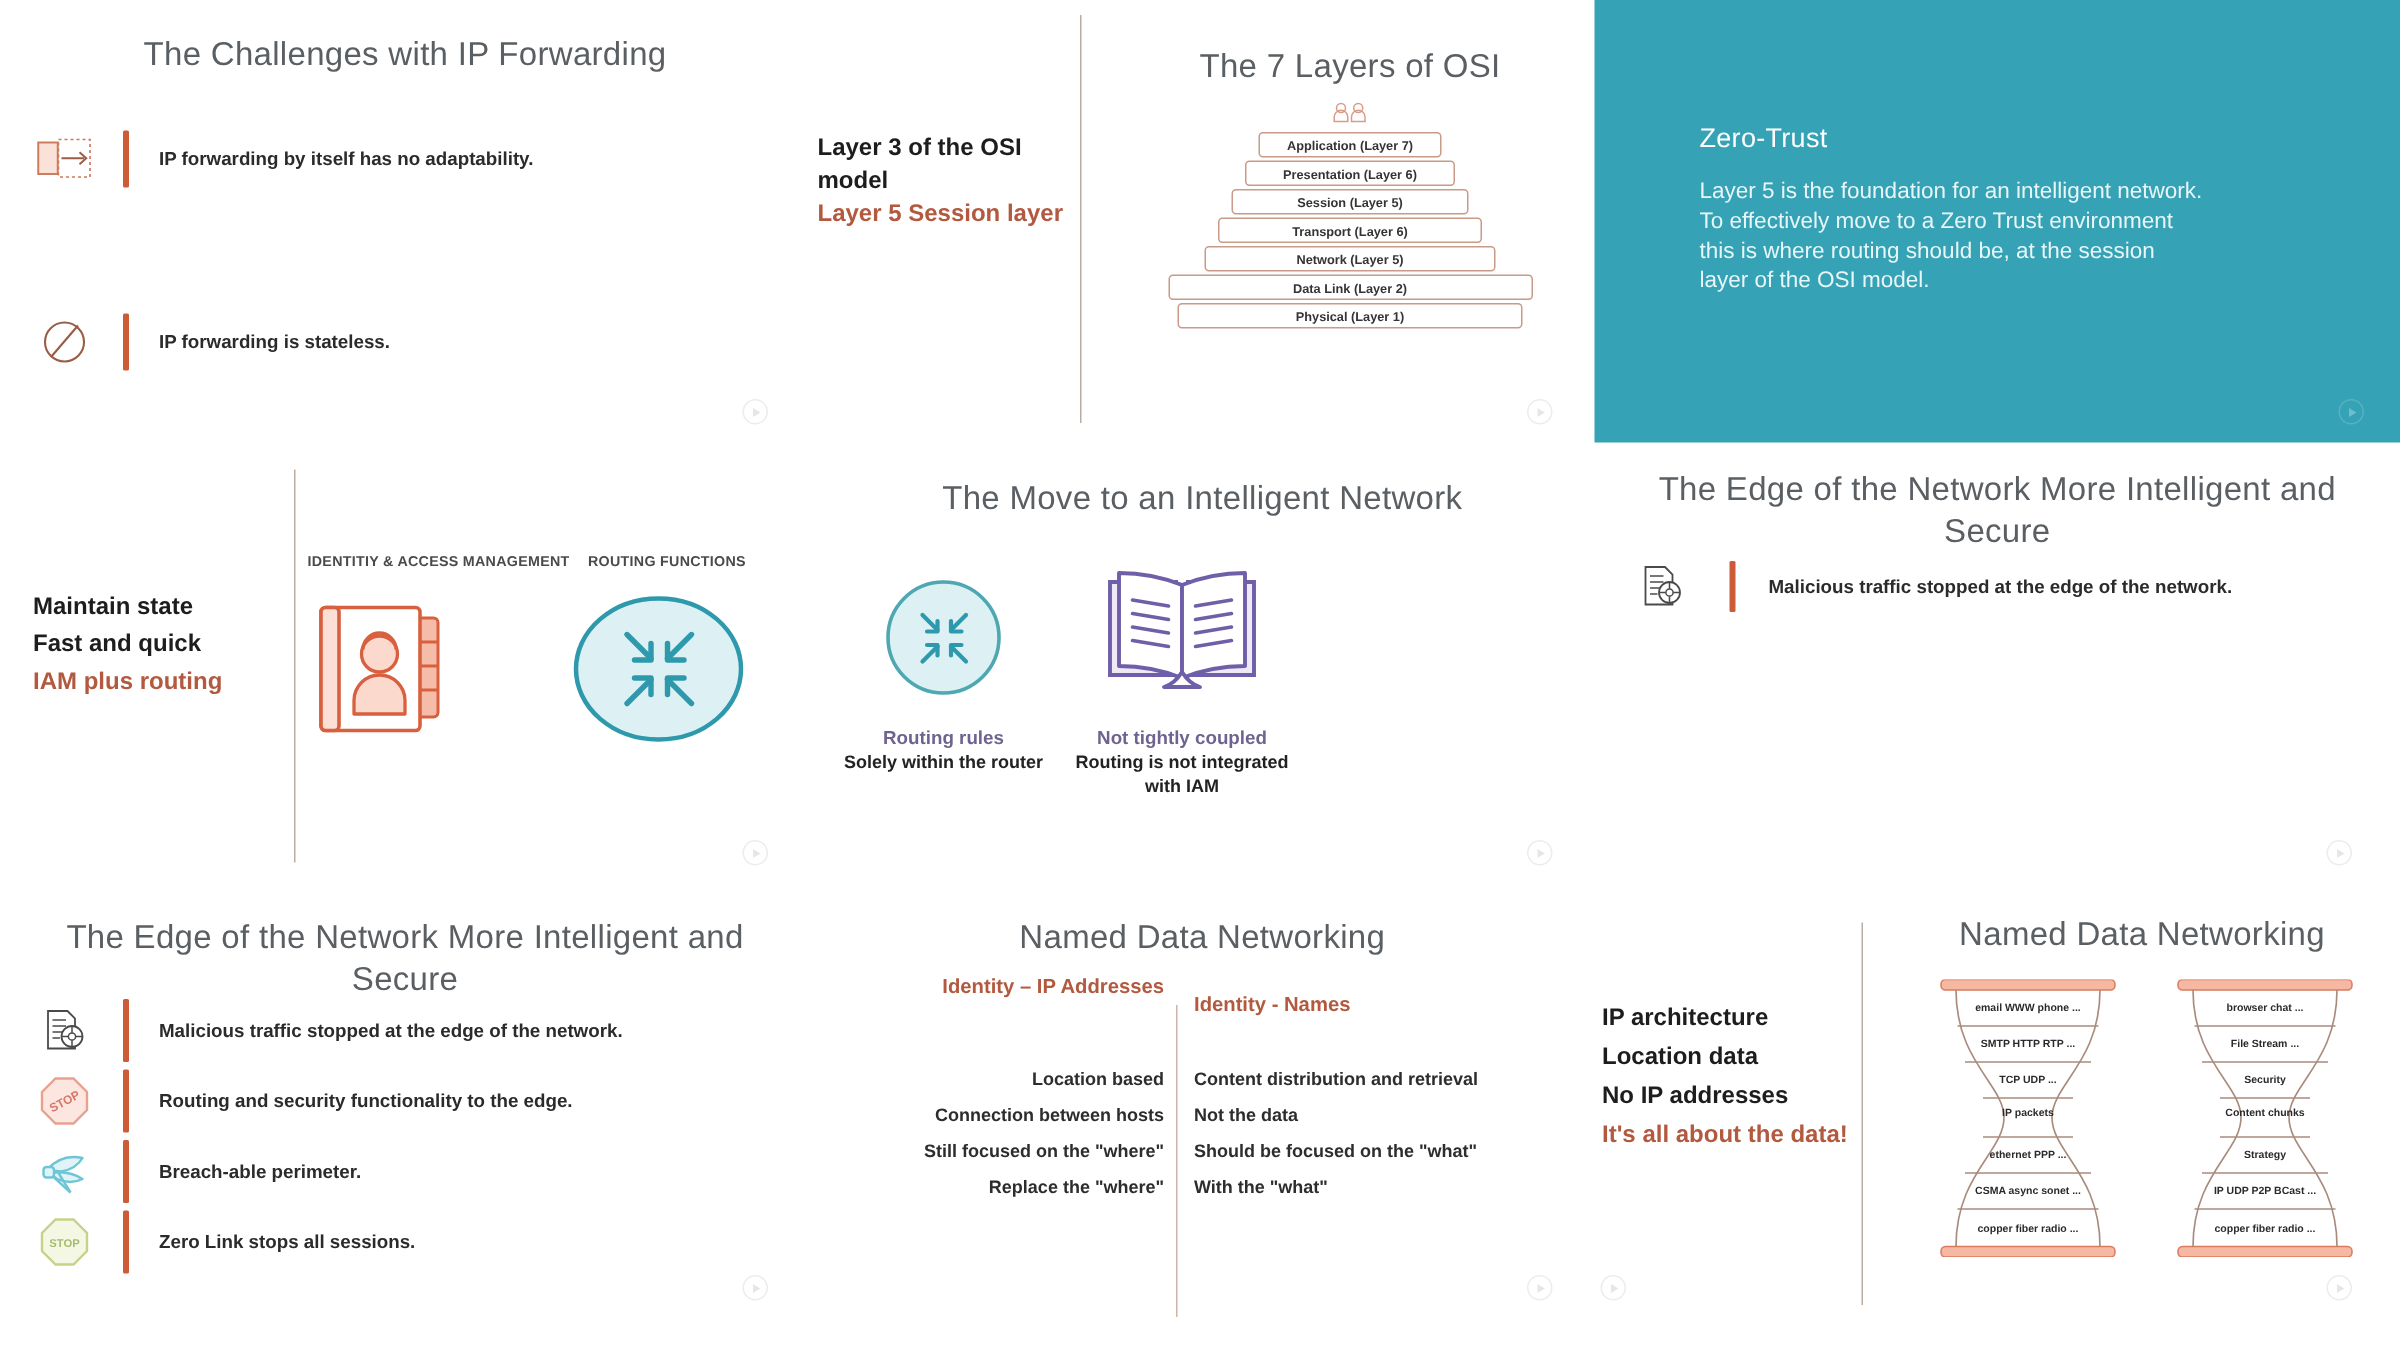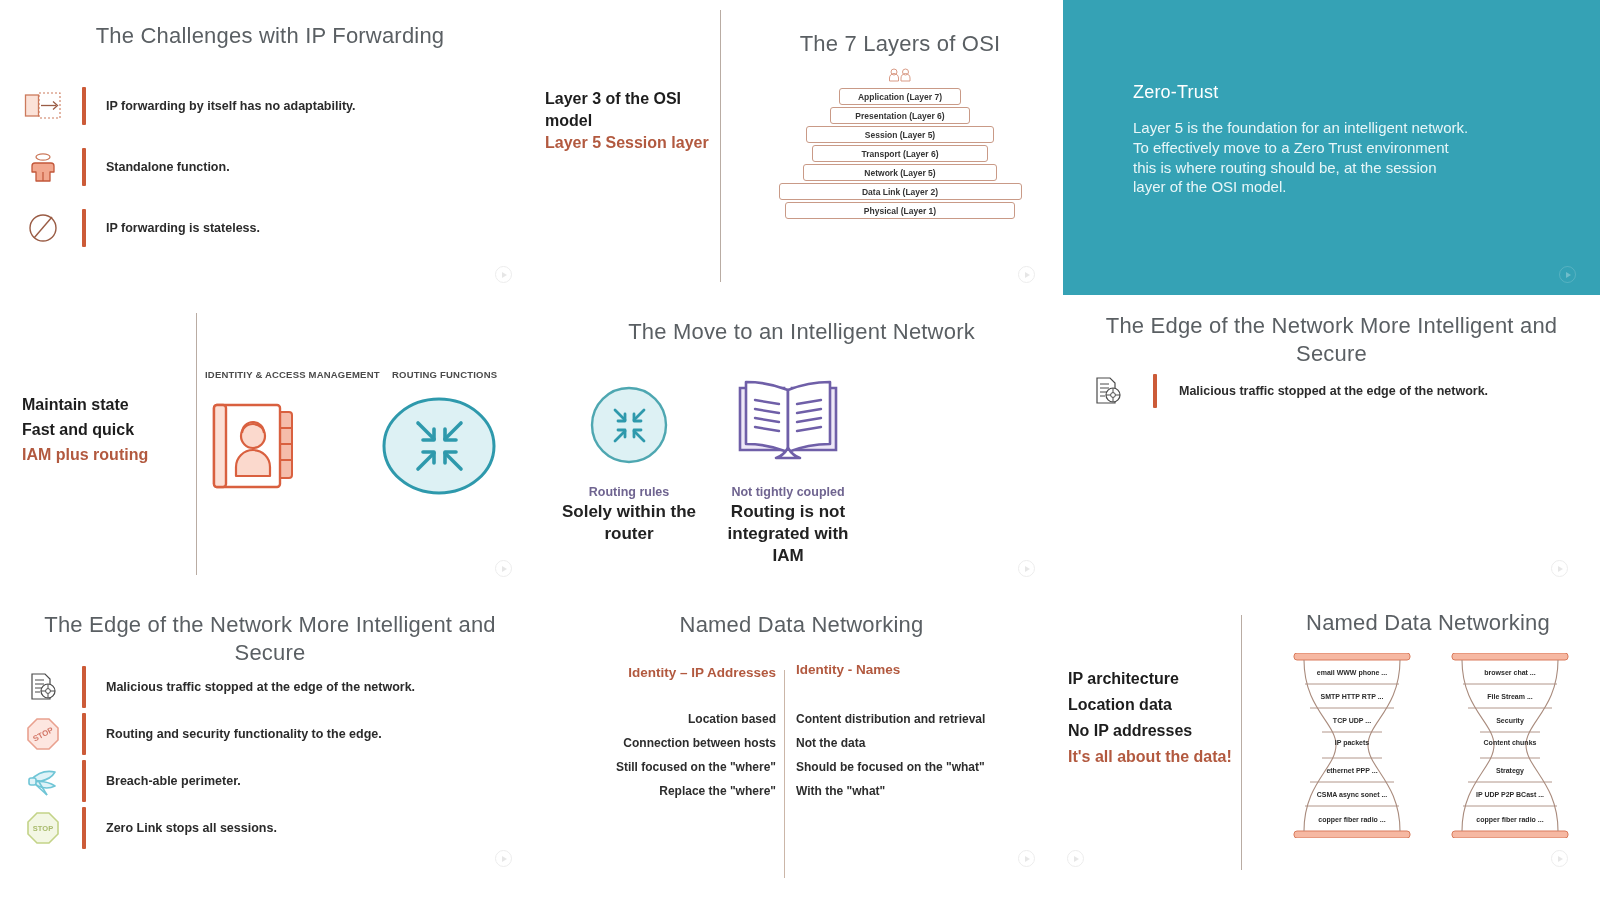--- a/index.html
+++ b/index.html
@@ -87,21 +87,21 @@
   }
   .teal h2 { color:#fff; font-size:18px; font-weight:400; letter-spacing:.2px; }
   .teal p  { color:#e8f6f8; font-size:15px; font-weight:400; line-height:1.32; }
 
   
   .cmp-head { font-size: 13.5px; font-weight: bold; color: #b2593f; }
   .cmp-item { font-size: 12px; font-weight: bold; color: #2d2d2d; line-height: 2.0; white-space: nowrap; }
 
   
   .cap-purple { font-size: 12.5px; font-weight: bold; color: #6f6490; text-align: center; }
-  .cap-dark   { font-size: 17px; font-weight: bold; color: #222; text-align: center; line-height: 1.3; }
+  .cap-dark   { font-size: 12px; font-weight: bold; color: #222; text-align: center; line-height: 1.3; }
 
   .kicker { font-size: 9.5px; font-weight: bold; color: #4a4a4a; letter-spacing: .2px; white-space: nowrap; }
 
   
   .hg-label { font-size: 7px; font-weight: bold; color: #2a2a2a; text-align: center; line-height: 1.05; }
 </style>
 </head>
 <body>
 
 <div id="grid">
@@ -115,31 +115,20 @@
           <rect x="2.5" y="6" width="13" height="21" fill="#fbe2d8" stroke="#cc7a5c" stroke-width="1.3"></rect>
           <rect x="16" y="4" width="21" height="25" fill="none" stroke="#cc7a5c" stroke-width="1.1" stroke-dasharray="2 2"></rect>
           <line x1="18" y1="16.5" x2="33" y2="16.5" stroke="#9a5c45" stroke-width="1.3"></line>
           <path d="M30 12.5 L34.5 16.5 L30 20.5" fill="none" stroke="#9a5c45" stroke-width="1.3"></path>
         </svg>
       </div>
       <div class="obar" style="height:38px;margin-left:16px;"></div>
       <div class="bullet-text" style="margin-left:20px;">IP forwarding by itself has no adaptability.</div>
     </div>
 
-    <div class="brow" style="position:absolute;top:148px;left:20px;width:460px;height:38px;">
-      <div class="bicon">
-        <svg width="36" height="34" viewBox="0 0 36 34">
-          <ellipse cx="18" cy="7" rx="7" ry="3.2" fill="none" stroke="#cc7a5c" stroke-width="1.3"></ellipse>
-          <path d="M10 13 h16 a3 3 0 0 1 3 3 v6 h-4 v9 h-14 v-9 h-4 v-6 a3 3 0 0 1 3 -3 z" fill="#f2a88f" stroke="#c2573a" stroke-width="1.3" stroke-linejoin="round"></path>
-          <line x1="18" y1="22" x2="18" y2="31" stroke="#c2573a" stroke-width="1.2"></line>
-        </svg>
-      </div>
-      <div class="obar" style="height:38px;margin-left:16px;"></div>
-      <div class="bullet-text" style="margin-left:20px;">Standalone function.</div>
-    </div>
 
     <div class="brow" style="position:absolute;top:209px;left:20px;width:460px;height:38px;">
       <div class="bicon">
         <svg width="36" height="34" viewBox="0 0 36 34">
           <circle cx="18" cy="17" r="13" fill="none" stroke="#9a5c45" stroke-width="1.4"></circle>
           <line x1="9" y1="27" x2="27" y2="6" stroke="#9a5c45" stroke-width="1.4"></line>
         </svg>
       </div>
       <div class="obar" style="height:38px;margin-left:16px;"></div>
       <div class="bullet-text" style="margin-left:20px;">IP forwarding is stateless.</div>
@@ -164,21 +153,21 @@
         <path d="M2.5 13 v-3 a4.5 4.5 0 0 1 9 0 v3 z" fill="none" stroke="#d99b86" stroke-width="1"></path>
         <circle cx="18.5" cy="4" r="3" fill="none" stroke="#d99b86" stroke-width="1"></circle>
         <path d="M14 13 v-3 a4.5 4.5 0 0 1 9 0 v3 z" fill="none" stroke="#d99b86" stroke-width="1"></path>
       </svg>
       <div style="font-size:5.5px;color:#c08a74;margin-top:-1px;">Users</div>
     </div>
 
     <div class="osi-stack" style="position:absolute;left:200px;top:88px;width:320px;">
       <div class="osi-row" style="width:122px;">Application (Layer 7)</div>
       <div class="osi-row" style="width:140px;">Presentation (Layer 6)</div>
-      <div class="osi-row" style="width:188px;">Session (Layer 5)</div>
+      <div class="osi-row" style="width:158px;">Session (Layer 5)</div>
       <div class="osi-row" style="width:176px;">Transport (Layer 6)</div>
       <div class="osi-row" style="width:194px;">Network (Layer 5)</div>
       <div class="osi-row" style="width:243px;">Data Link (Layer 2)</div>
       <div class="osi-row" style="width:230px;">Physical (Layer 1)</div>
     </div>
 
     <div class="pageturn" style="left:478px;top:266px;">
         <i></i>
       </div>
   </div>
@@ -384,21 +373,21 @@
     <div class="pageturn" style="left:495px;top:255px;">
         <i></i>
       </div>
   </div>
 
   <div class="panel r3 c2">
     <div class="slide-title" style="position:absolute;top:16px;left:0;width:523px;">Named Data Networking</div>
 
     <div class="vdiv" style="left:244px;top:75px;height:208px;background:#cbb6a8;"></div>
 
-    <div class="cmp-head" style="position:absolute;left:28px;top:70px;width:208px;text-align:right;">Identity – IP Addresses</div>
+    <div class="cmp-head" style="position:absolute;left:28px;top:55px;width:208px;text-align:right;">Identity – IP Addresses</div>
     <div class="cmp-head" style="position:absolute;left:256px;top:67px;">Identity - Names</div>
 
     <div style="position:absolute;left:256px;top:112px;width:250px;text-align:left;">
       <div class="cmp-item">Content distribution and retrieval</div>
       <div class="cmp-item">Not the data</div>
       <div class="cmp-item">Should be focused on the "what"</div>
       <div class="cmp-item">With the "what"</div>
     </div>
 
     <div style="position:absolute;left:28px;top:112px;width:208px;text-align:right;">

